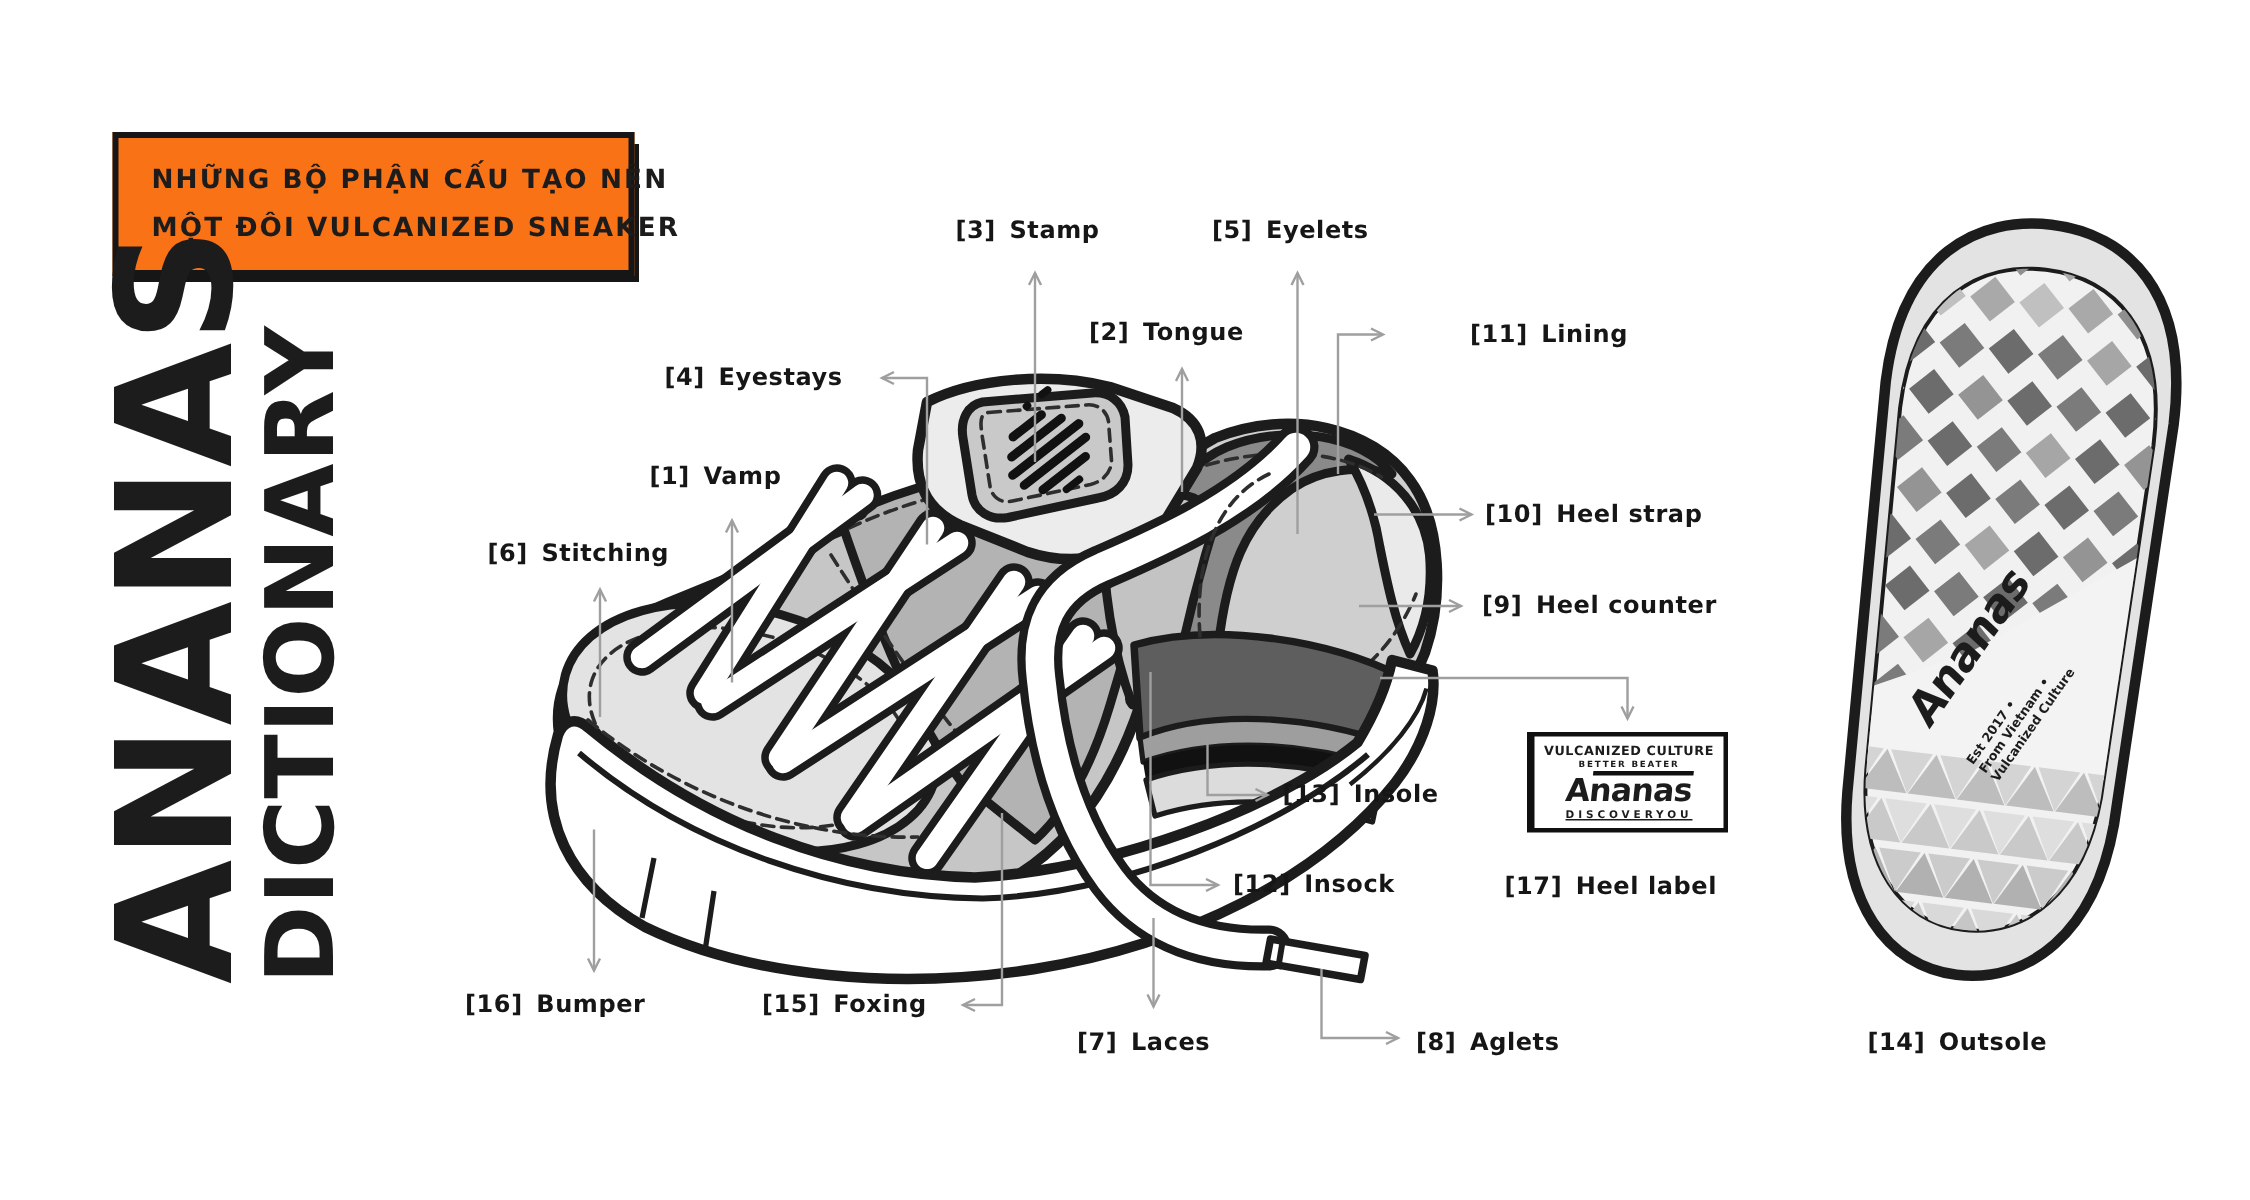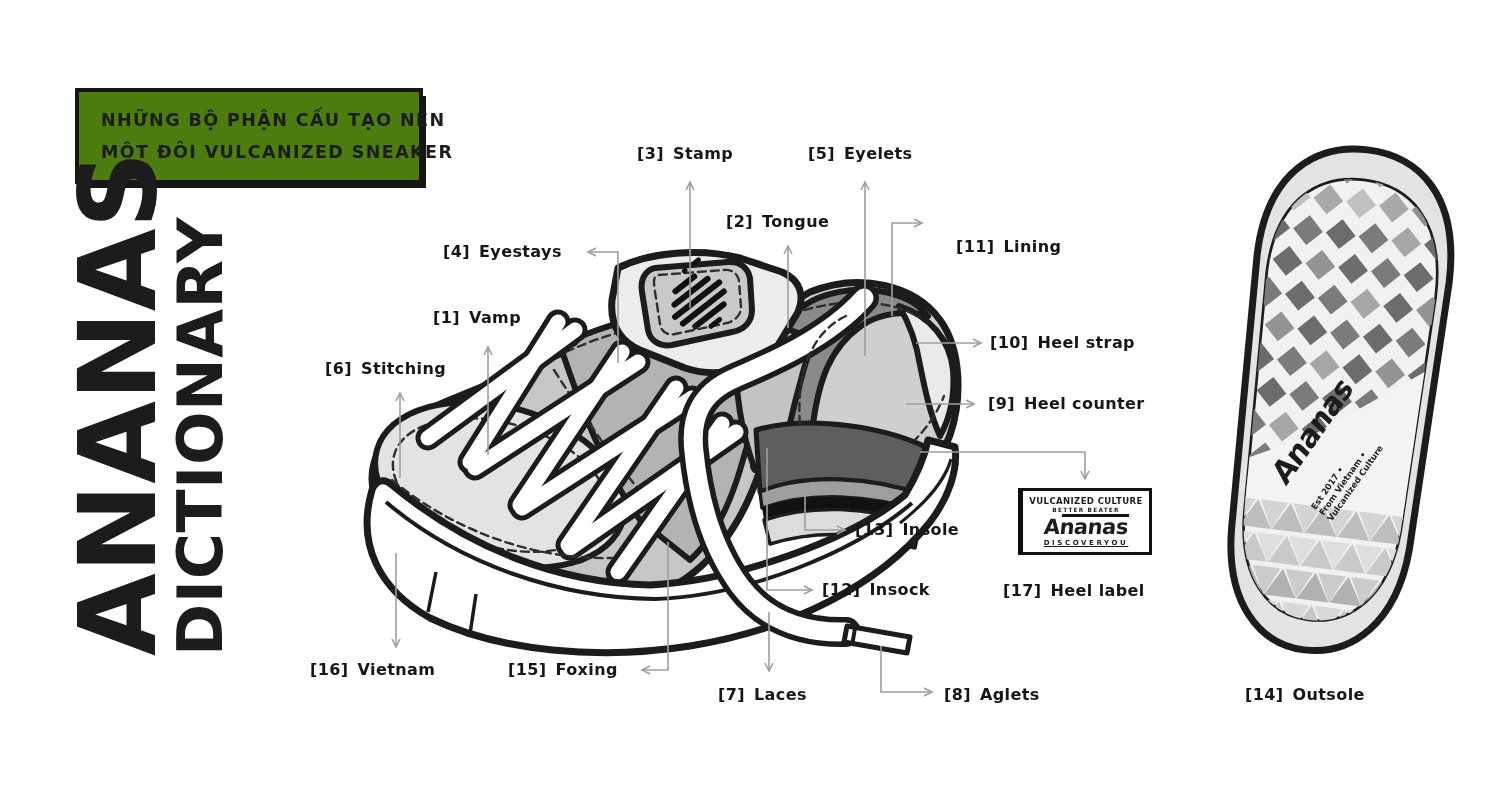--- a/index.html
+++ b/index.html
@@ -1,19 +1,19 @@
 <!DOCTYPE html>
 <html><head>
 <meta charset="utf-8">
 <style>
   html,body{margin:0;padding:0;background:#fff;}
   #canvas{position:relative;width:1500px;height:800px;background:#fff;overflow:hidden;
           font-family:"DejaVu Sans","Liberation Sans",sans-serif;color:#1c1c1c;}
   
-  .title-box{position:absolute;left:75px;top:88px;width:348px;height:96px;background:#4d7c0f;
+  .title-box{position:absolute;left:75px;top:88px;width:348px;height:96px;background:#f97316;
              border:4px solid #161616;box-shadow:5px 6px 0 -2px #161616;
              display:flex;flex-direction:column;justify-content:center;padding-left:22px;box-sizing:border-box;}
   .title-box .tline{font-size:17.5px;font-weight:bold;letter-spacing:1.4px;line-height:32px;white-space:nowrap;}
   
   .brand{position:absolute;left:-78px;top:341px;width:462px;height:168px;
          transform:rotate(-90deg);transform-origin:center;text-align:left;}
   .brand .w1{font-size:107px;font-weight:bold;line-height:.93;letter-spacing:0;white-space:nowrap;}
   .brand .w2{font-size:63px;font-weight:bold;line-height:1.02;letter-spacing:.5px;white-space:nowrap;}
   
   .part-label{position:absolute;transform:translateY(-54%);white-space:nowrap;
@@ -341,21 +341,21 @@
       <div class="part-label" style="left: 433px; top: 318px;"><span class="pnum">[1]</span><span class="pname">Vamp</span></div>
       <div class="part-label" style="left: 726px; top: 222px;"><span class="pnum">[2]</span><span class="pname">Tongue</span></div>
       <div class="part-label" style="left: 637px; top: 154px;"><span class="pnum">[3]</span><span class="pname">Stamp</span></div>
       <div class="part-label" style="left: 443px; top: 252px;"><span class="pnum">[4]</span><span class="pname">Eyestays</span></div>
       <div class="part-label" style="left: 808px; top: 154px;"><span class="pnum">[5]</span><span class="pname">Eyelets</span></div>
       <div class="part-label" style="left: 325px; top: 369px;"><span class="pnum">[6]</span><span class="pname">Stitching</span></div>
       <div class="part-label" style="left: 718px; top: 695px;"><span class="pnum">[7]</span><span class="pname">Laces</span></div>
       <div class="part-label" style="left: 944px; top: 695px;"><span class="pnum">[8]</span><span class="pname">Aglets</span></div>
       <div class="part-label" style="left: 988px; top: 404px;"><span class="pnum">[9]</span><span class="pname">Heel counter</span></div>
       <div class="part-label" style="left: 990px; top: 343px;"><span class="pnum">[10]</span><span class="pname">Heel strap</span></div>
-      <div class="part-label" style="left: 956px; top: 223px; margin-top: 24px;"><span class="pnum">[11]</span><span class="pname">Lining</span></div>
+      <div class="part-label" style="left: 980px; top: 223px;"><span class="pnum">[11]</span><span class="pname">Lining</span></div>
       <div class="part-label" style="left: 822px; top: 590px;"><span class="pnum">[12]</span><span class="pname">Insock</span></div>
       <div class="part-label" style="left: 855px; top: 530px;"><span class="pnum">[13]</span><span class="pname">Insole</span></div>
       <div class="part-label" style="left: 1245px; top: 695px; text-align: right;"><span class="pnum">[14]</span><span class="pname">Outsole</span></div>
       <div class="part-label" style="left: 508px; top: 670px;"><span class="pnum">[15]</span><span class="pname">Foxing</span></div>
-      <div class="part-label" style="left: 310px; top: 670px;"><span class="pnum">[16]</span><span class="pname">Vietnam</span></div>
+      <div class="part-label" style="left: 310px; top: 670px;"><span class="pnum">[16]</span><span class="pname">Bumper</span></div>
       <div class="part-label" style="left: 1003px; top: 591px;"><span class="pnum">[17]</span><span class="pname">Heel label</span></div>
     </div>
 </div>
 
 </body></html>

